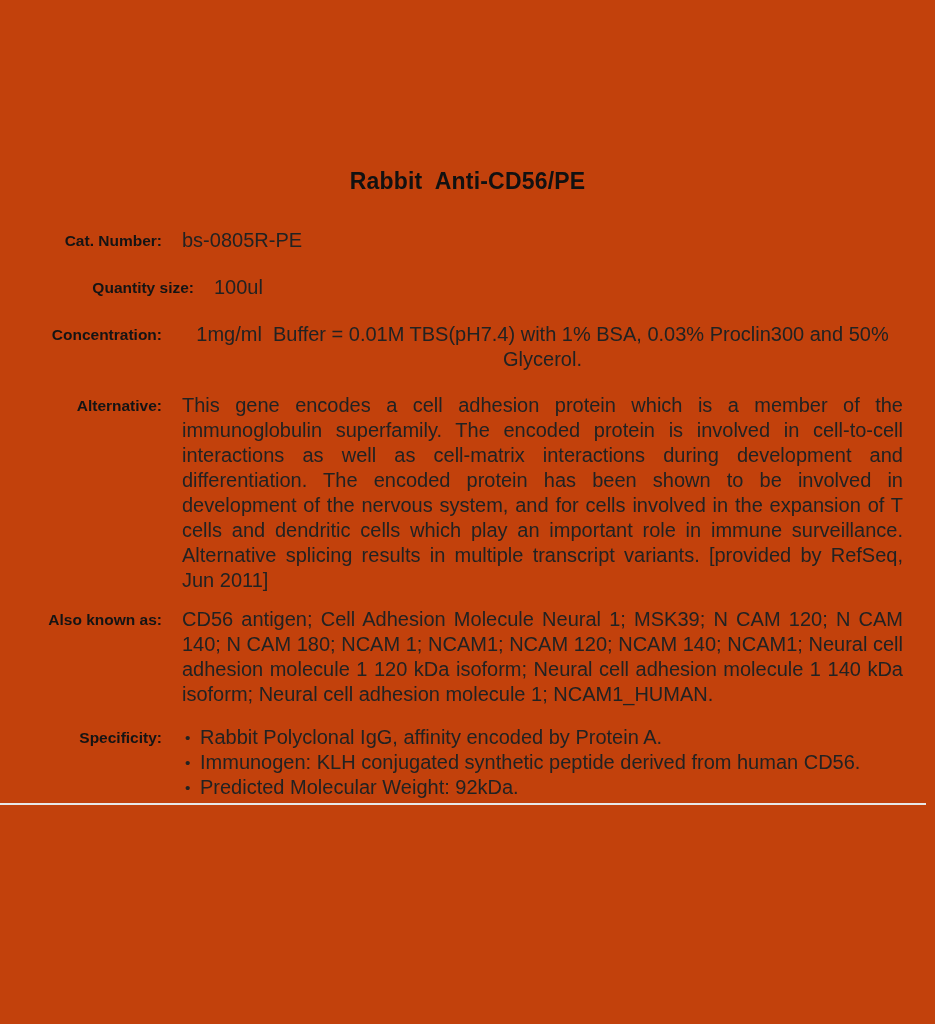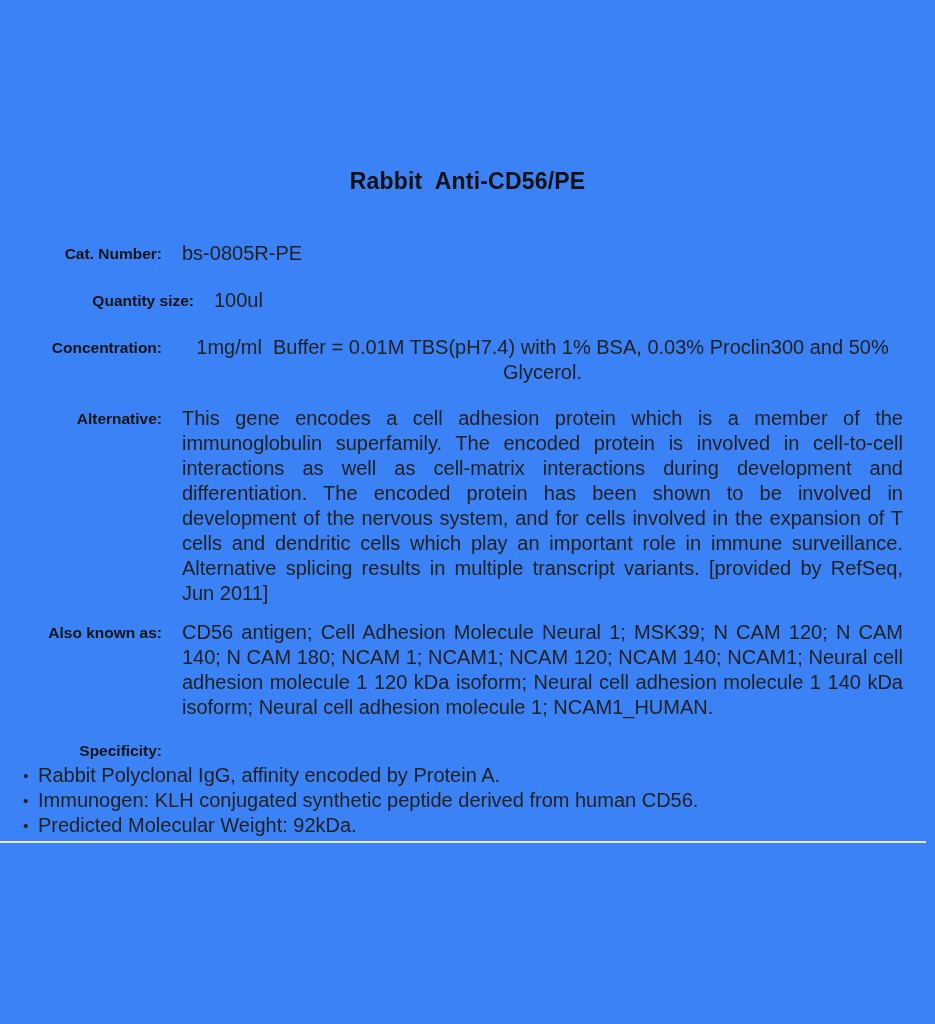--- a/index.html
+++ b/index.html
@@ -11,42 +11,42 @@
     width: 935px;
     height: 1024px;
     font-family: "Liberation Sans", sans-serif;
     color: #1f1f1f;
     overflow: hidden;
   }
   .page {
     position: relative;
     width: 935px;
     height: 1024px;
-    background: #3b82f6;
+    background: #c2410c;
   }
   .doc-title {
     padding-top: 170px;
     text-align: center;
     font-size: 23px;
     font-weight: bold;
     line-height: 23px;
     color: #111111;
     white-space: pre-wrap;
     letter-spacing: 0.2px;
   }
   .row {
     display: flex;
     align-items: flex-start;
   }
-  .row-cat            { margin-top: 48px; }
+  .row-cat            { margin-top: 35px; }
   .row-quantity       { margin-top: 22px; justify-content: flex-end; }
   .row-concentration  { margin-top: 22px; }
   .row-background     { margin-top: 21px; }
   .row-also           { margin-top: 14px; }
-  .row-specificity    { margin-top: 18px; flex-direction: column; }
+  .row-specificity    { margin-top: 18px; }
   .label {
     width: 162px;
     flex-shrink: 0;
     text-align: right;
     font-weight: bold;
     font-size: 15.5px;
     line-height: 25px;
     color: #141414;
   }
   .value {

